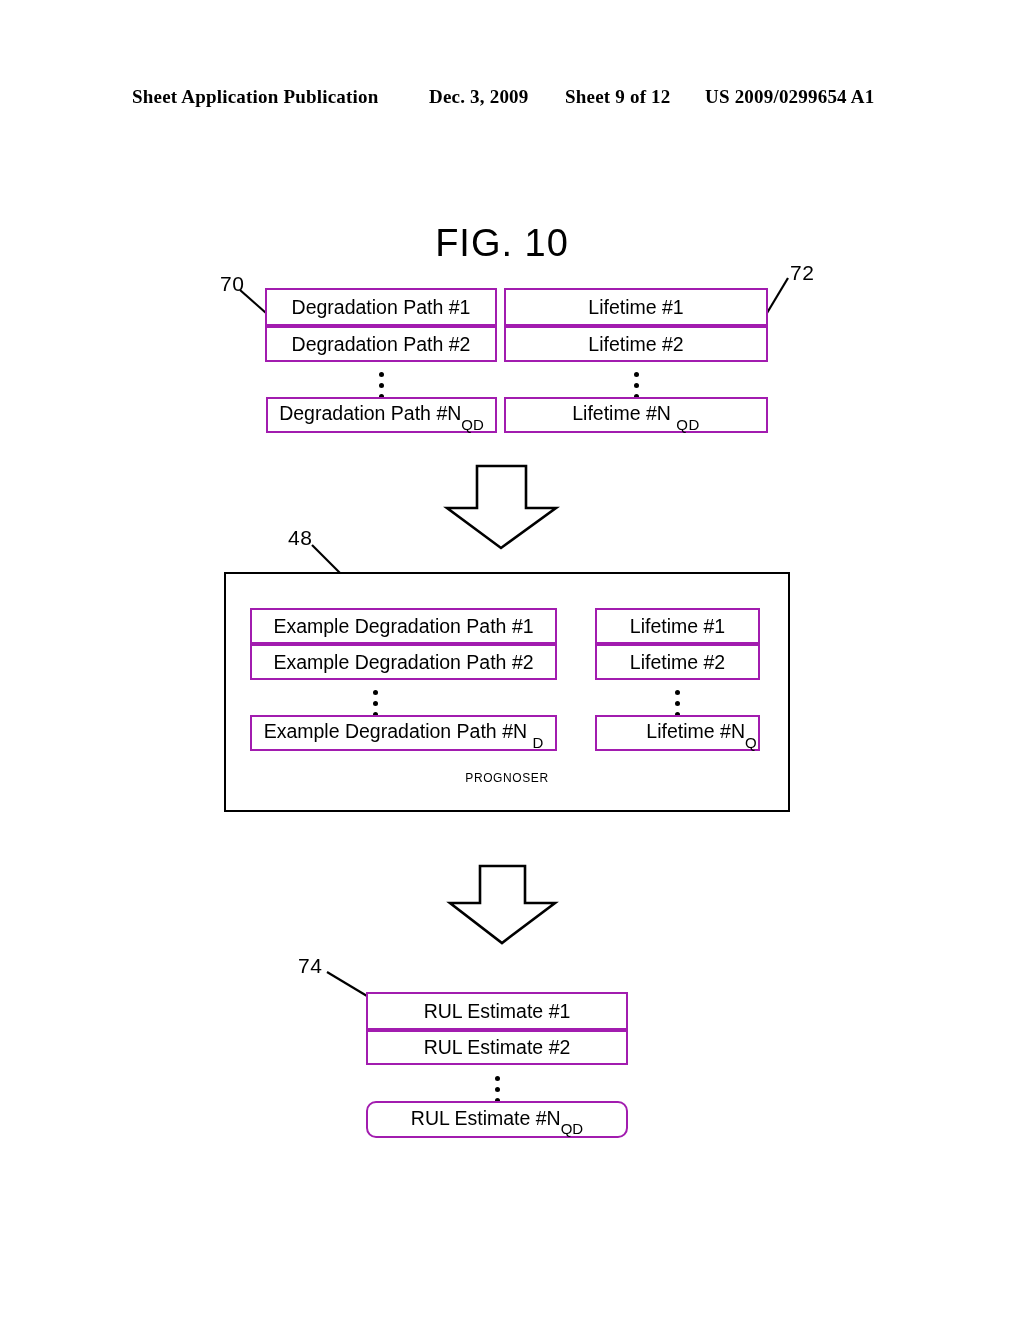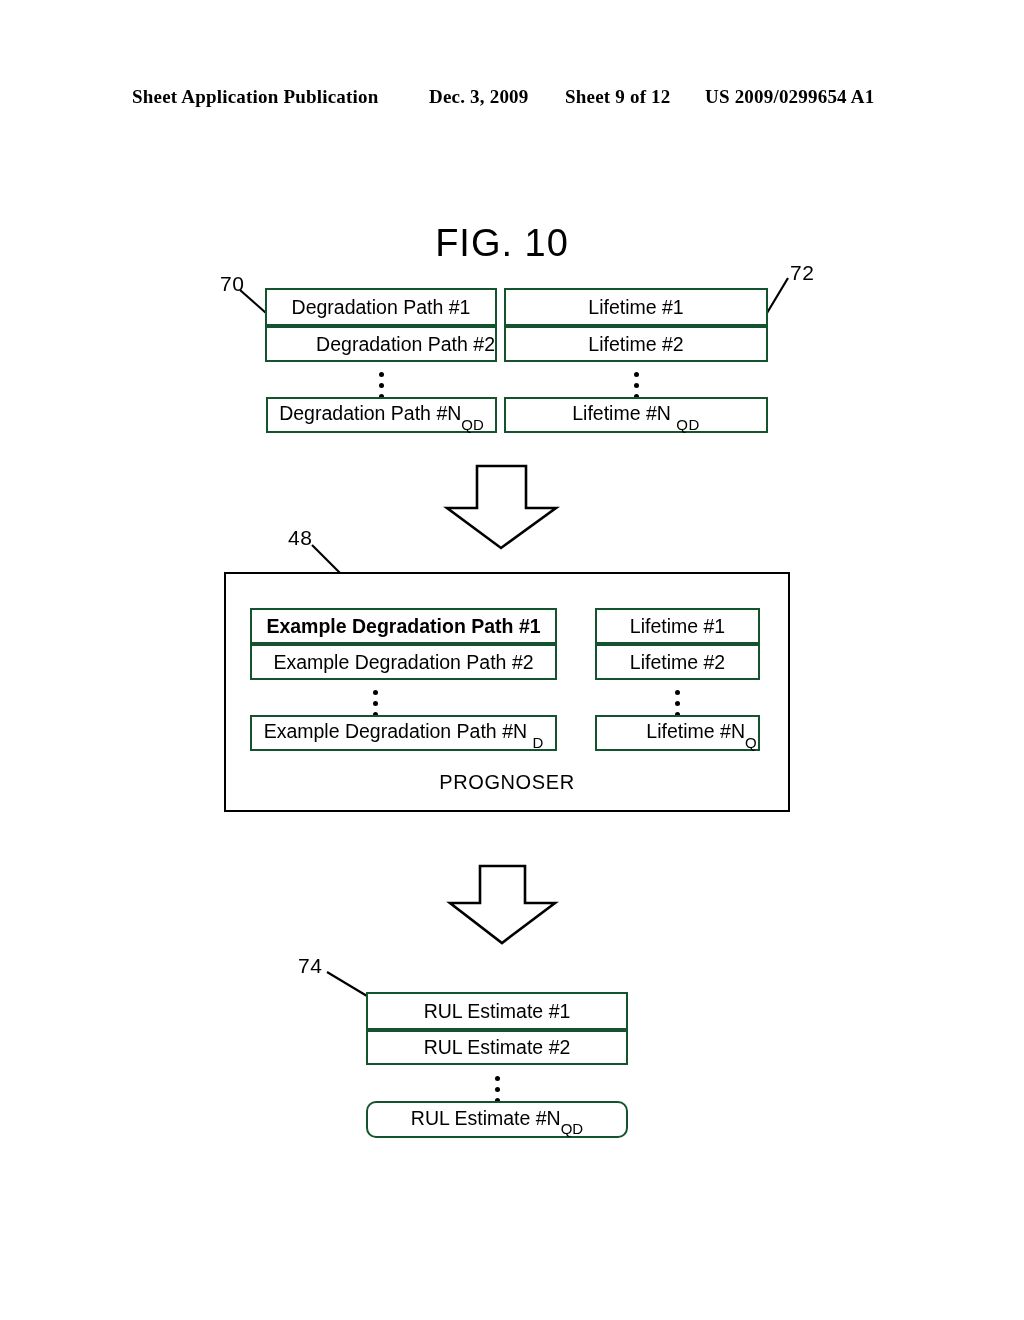--- a/index.html
+++ b/index.html
@@ -46,21 +46,21 @@
     letter-spacing: 1px;
     padding-left: 12px;
   }
   
   #fig-title span { position: relative; left: -22px; }
 
   
   .fbox {
     position: absolute;
     box-sizing: border-box;
-    border: 2px solid #14532d;
+    border: 2px solid #a21caf;
     background: #fff;
     display: flex;
     align-items: center;
     justify-content: center;
     font-size: 19.5px;
     white-space: nowrap;
   }
   .fbox .sub {
     font-size: 15px;
     vertical-align: sub;
@@ -113,21 +113,21 @@
     box-sizing: border-box;
     border: 2px solid #000;
     background: #fff;
   }
   #prognoser-label {
     position: absolute;
     left: 224px;
     top: 771px;
     width: 566px;
     text-align: center;
-    font-size: 20px;
+    font-size: 12px;
     letter-spacing: 0.6px;
   }
 </style>
 </head>
 <body>
 
 <div id="page-header">
   <span class="hdr-pub">Sheet Application Publication</span>
   <span class="hdr-date">Dec. 3, 2009</span>
   <span class="hdr-sheet">Sheet 9 of 12</span>
@@ -154,21 +154,21 @@
 </svg>
 
 <div class="refnum" style="left:220px; top:272px;">70</div>
 <div class="refnum" style="left:790px; top:261px;">72</div>
 <div class="refnum" style="left:288px; top:526px;text-align:center;">48</div>
 <div class="refnum" style="left:298px; top:954px;">74</div>
 
 <div class="fbox" style="left:265px; top:288px; width:232px; height:38px;">
   <span>Degradation Path #1</span>
 </div>
-<div class="fbox" style="left:265px; top:326px; width:232px; height:36px;justify-content:flex-end;">
+<div class="fbox" style="left:265px; top:326px; width:232px; height:36px;">
   <span>Degradation Path #2</span>
 </div>
 <div class="vdots" style="left:374px; top:366px;">
   <i></i>
     <i></i>
     <i></i>
 </div>
 <div class="fbox" style="left:266px; top:397px; width:231px; height:36px;">
   <span><span>Degradation Path #N</span><span class="sub">QD</span></span>
 </div>
@@ -183,21 +183,21 @@
   <i></i>
     <i></i>
     <i></i>
 </div>
 <div class="fbox" style="left:504px; top:397px; width:264px; height:36px;">
   <span><span>Lifetime #N </span><span class="sub subsp">QD</span></span>
 </div>
 
 <div id="prognoser-frame"></div>
 
-<div class="fbox" style="left:250px; top:608px; width:307px; height:36px;font-weight:bold;">
+<div class="fbox" style="left:250px; top:608px; width:307px; height:36px;">
   <span>Example Degradation Path #1</span>
 </div>
 <div class="fbox" style="left:250px; top:644px; width:307px; height:36px;">
   <span>Example Degradation Path #2</span>
 </div>
 <div class="vdots" style="left:368px; top:684px;">
   <i></i>
     <i></i>
     <i></i>
 </div>

